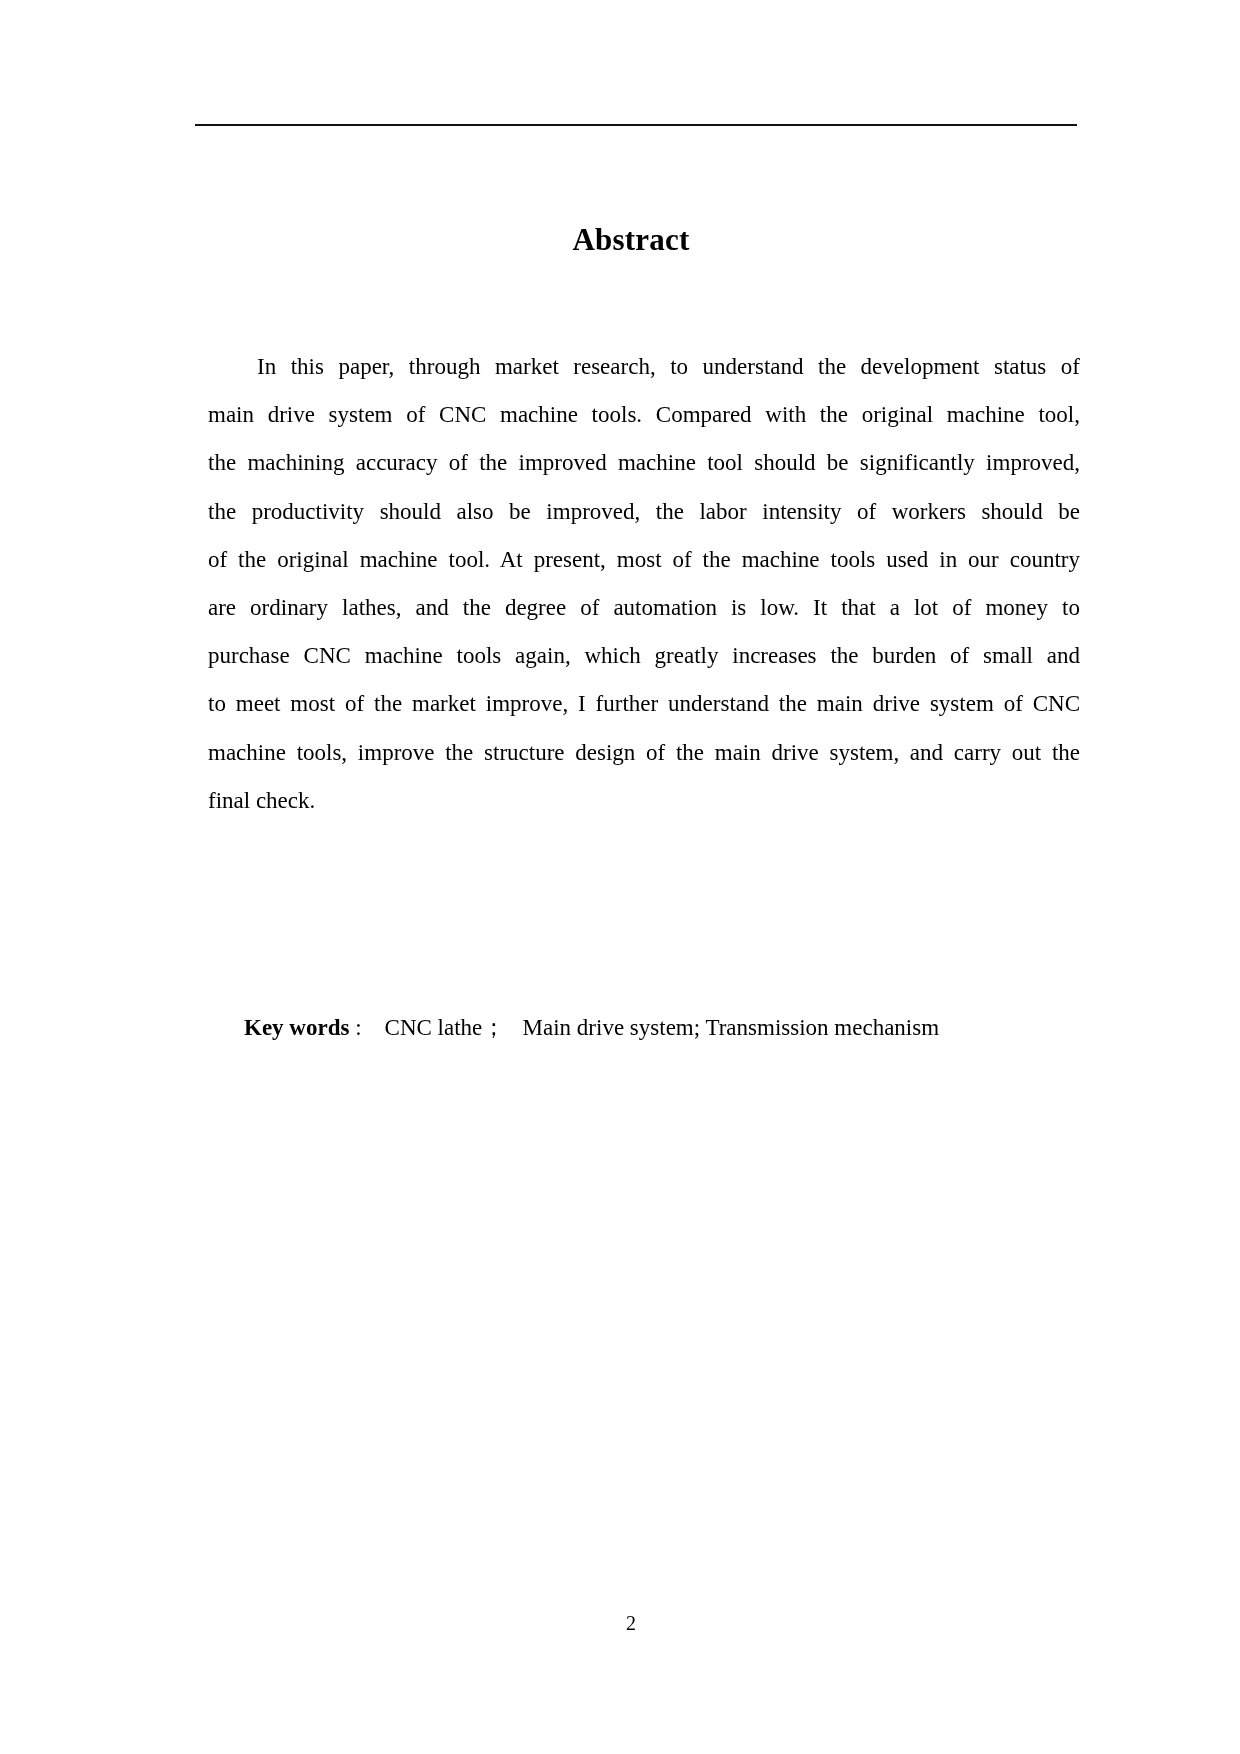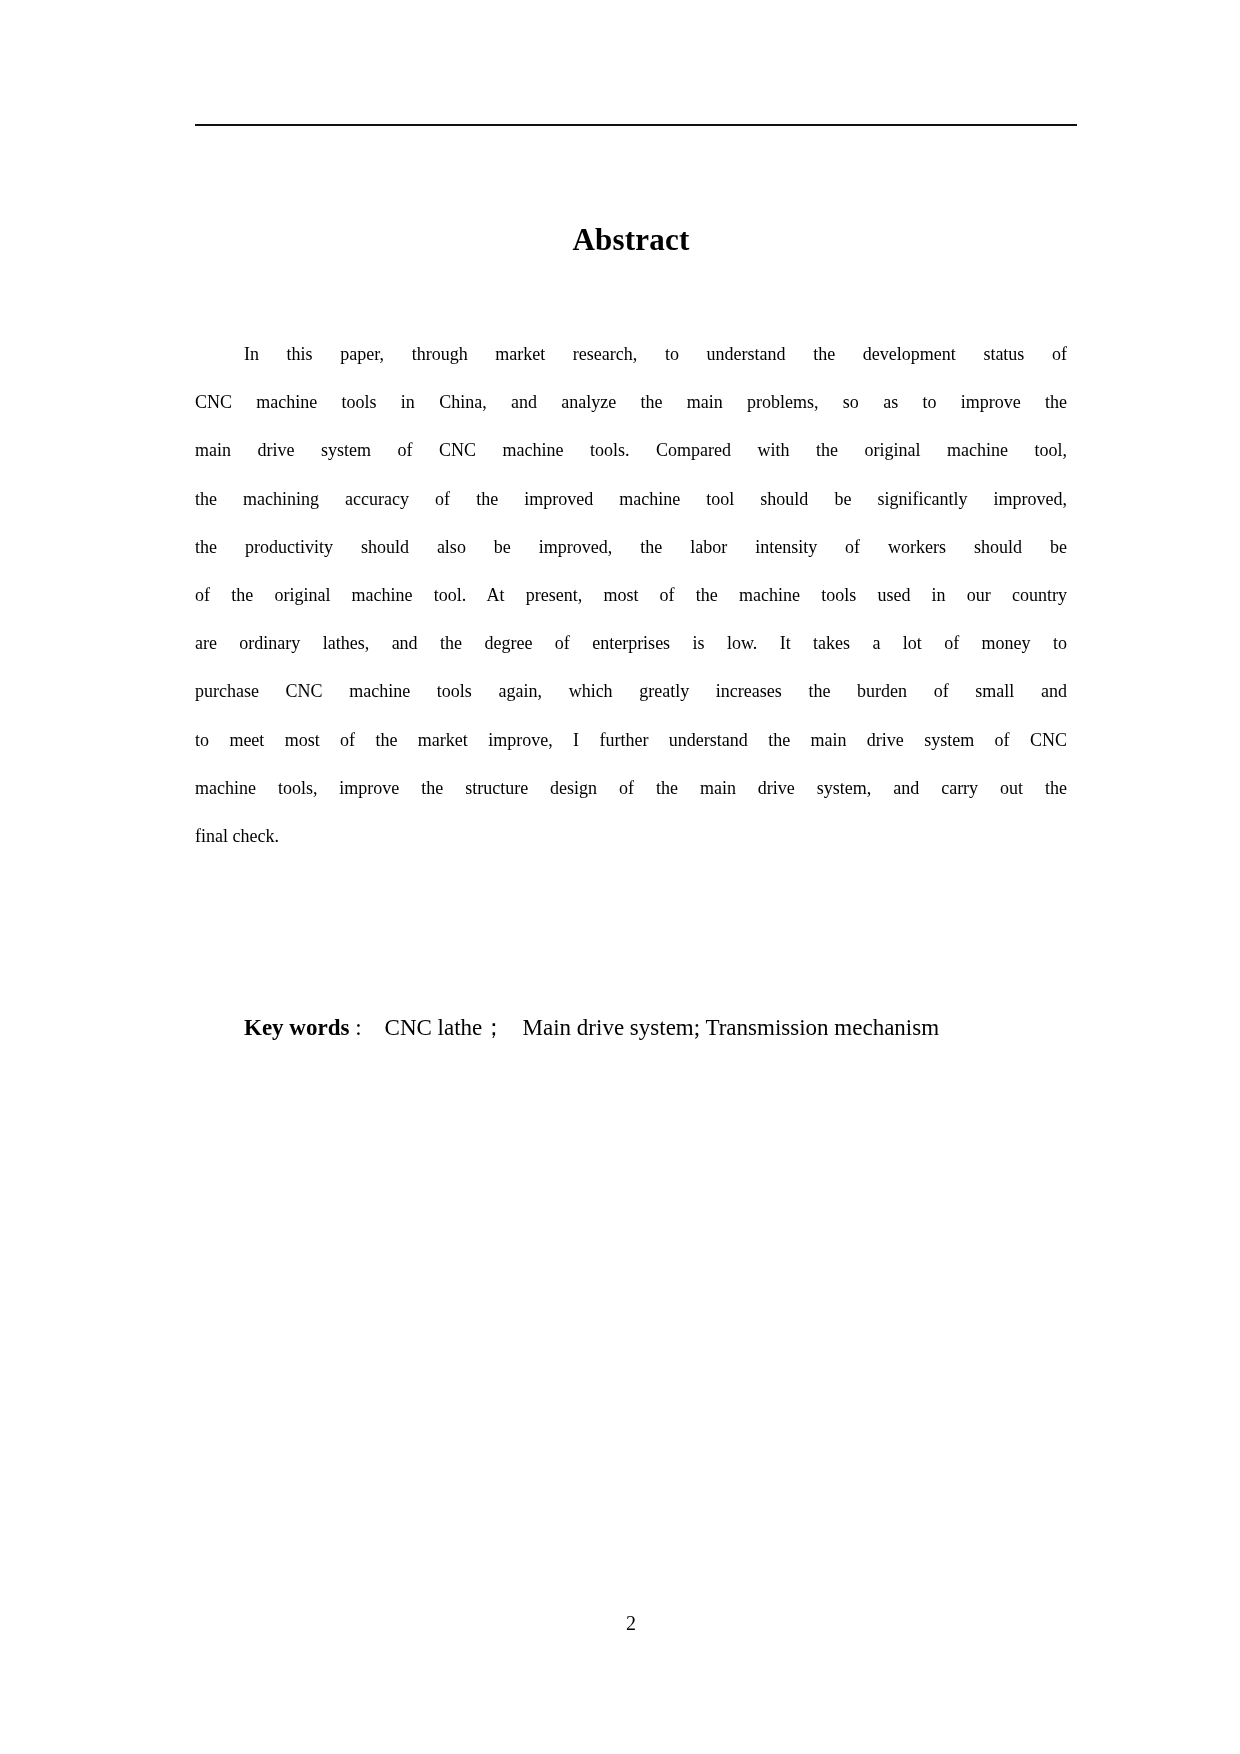--- a/index.html
+++ b/index.html
@@ -3,44 +3,43 @@
   <meta charset="utf-8">
   <style>
     html, body { margin: 0; padding: 0; background: #ffffff; }
     body { width: 1240px; height: 1754px; position: relative; overflow: hidden;
            font-family: "Liberation Serif", "DejaVu Serif", serif; color: #000; }
     .header-rule { position: absolute; left: 195px; top: 124px; width: 882px; height: 0;
                    border-top: 2.5px solid #111; }
     .title { position: absolute; left: 0; width: 1262px; top: 222px; text-align: center;
              font-weight: bold; font-size: 31px; letter-spacing: 0.2px; margin: 0; }
     .abstract-body { position: absolute; left: 195px; top: 330px; width: 872px;
-                     font-size: 18px; line-height: 48.2px; text-align: justify; margin: 0; }
+                     font-size: 23px; line-height: 48.2px; text-align: justify; margin: 13px; }
     .abstract-body .line { display: block; white-space: nowrap; text-align: justify;
                            text-align-last: justify; height: 48.2px; }
     .abstract-body .line.first { padding-left: 49px; }
     .abstract-body .line.last { text-align-last: left; }
     .keywords { position: absolute; left: 244px; top: 1012px; font-size: 23px; white-space: pre; margin: 0; }
     .keywords .kw-label { font-weight: bold; }
     .page-number { position: absolute; left: 0; width: 1262px; top: 1612px; text-align: center; font-size: 20px; }
   </style>
 </head>
 <body>
 
 <div class="header-rule"></div>
 
 <h1 class="title">Abstract</h1>
 
 <div class="abstract-body">
   <span class="line first">In this paper, through market research, to understand the development status of</span>
-  <span class="line">CNC machine tools in China, and analyze the main problems, so as to improve the</span>
   <span class="line">main drive system of CNC machine tools. Compared with the original machine tool,</span>
   <span class="line">the machining accuracy of the improved machine tool should be significantly improved,</span>
   <span class="line">the productivity should also be improved, the labor intensity of workers should be</span>
   <span class="line">of the original machine tool. At present, most of the machine tools used in our country</span>
-  <span class="line">are ordinary lathes, and the degree of enterprises is low. It takes a lot of money to</span>
+  <span class="line">are ordinary lathes, and the degree of automation is low. It that a lot of money to</span>
   <span class="line">purchase CNC machine tools again, which greatly increases the burden of small and</span>
   <span class="line">to meet most of the market improve, I further understand the main drive system of CNC</span>
   <span class="line">machine tools, improve the structure design of the main drive system, and carry out the</span>
   <span class="line last">final check.</span>
 </div>
 
 <p class="keywords"><span class="kw-label">Key words</span><span> :    </span><span>CNC lathe；   Main drive system; Transmission mechanism</span></p>
 
 <div class="page-number">2</div>
 

